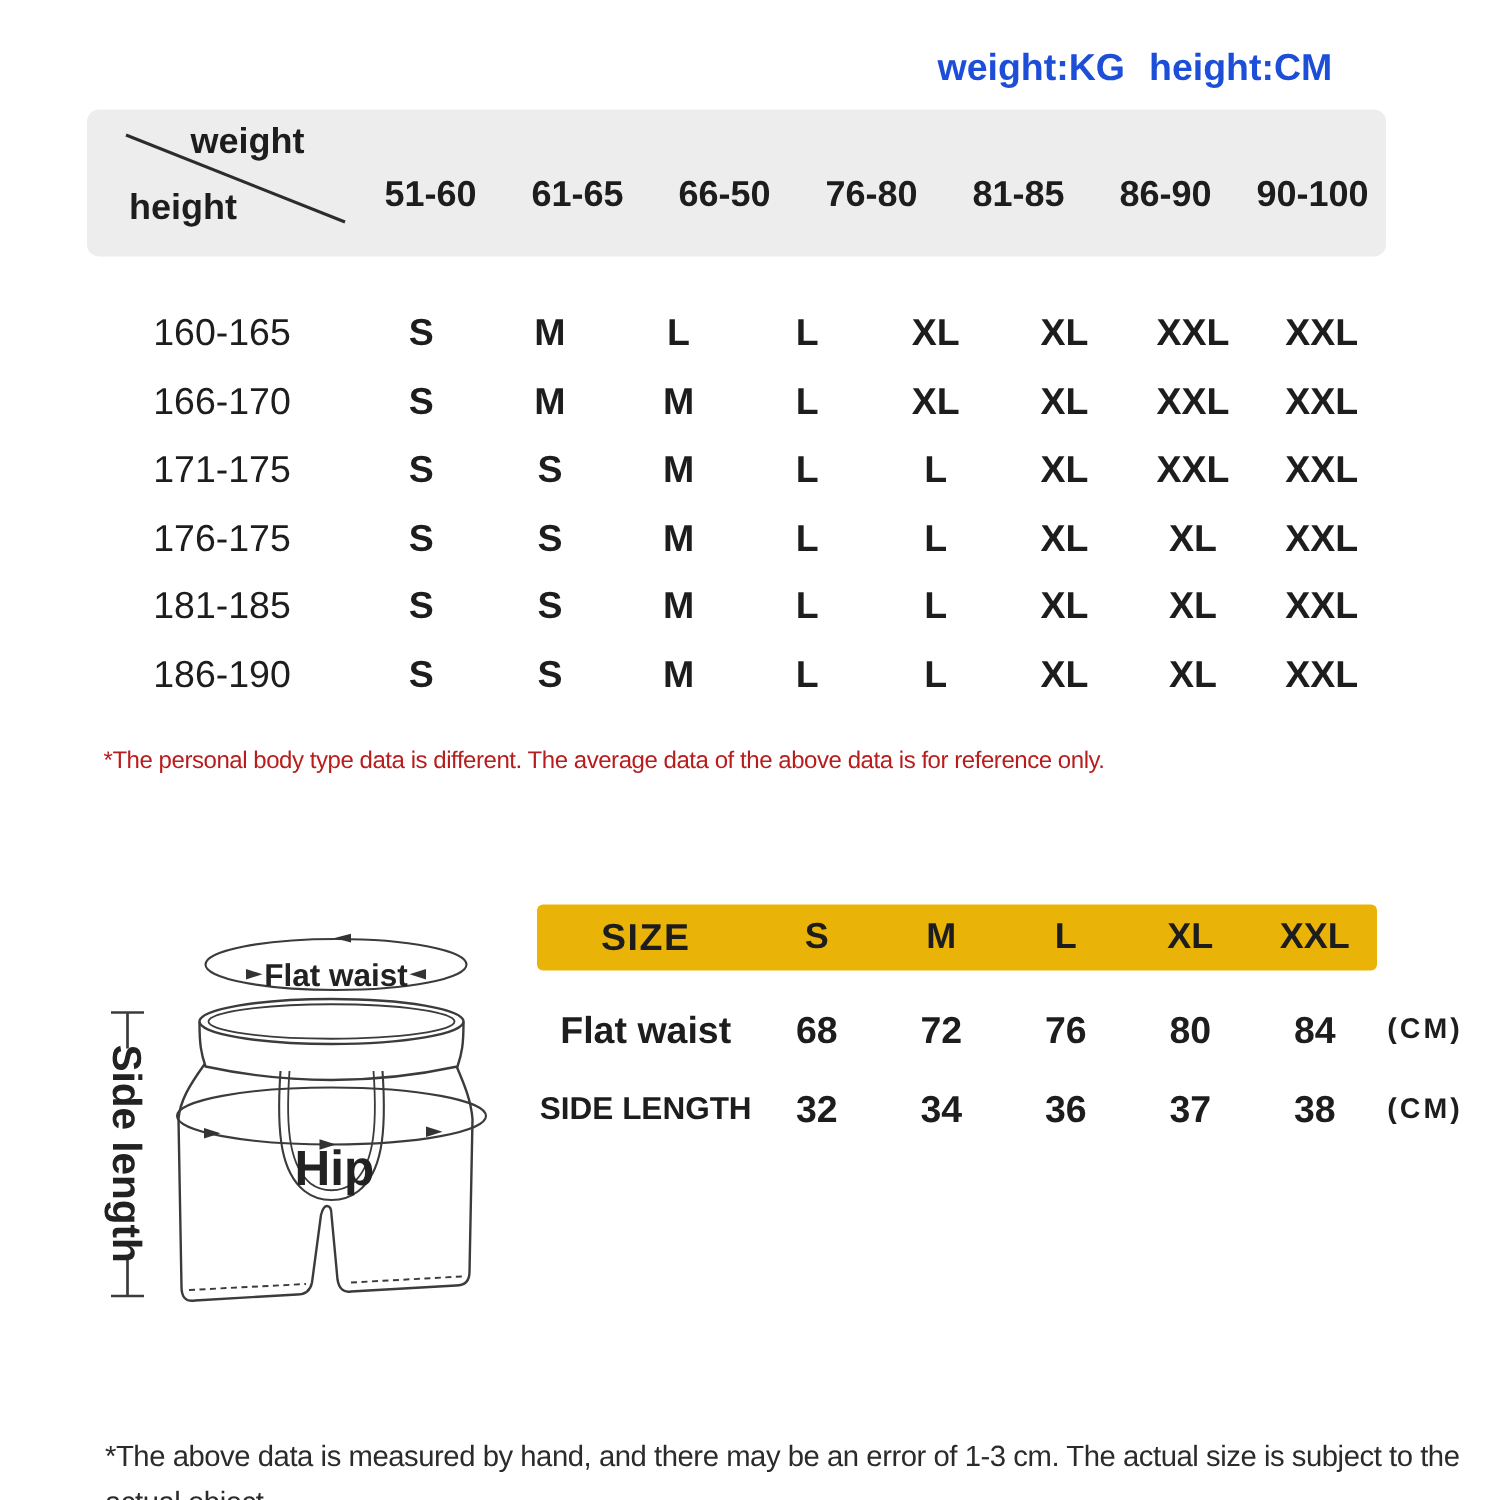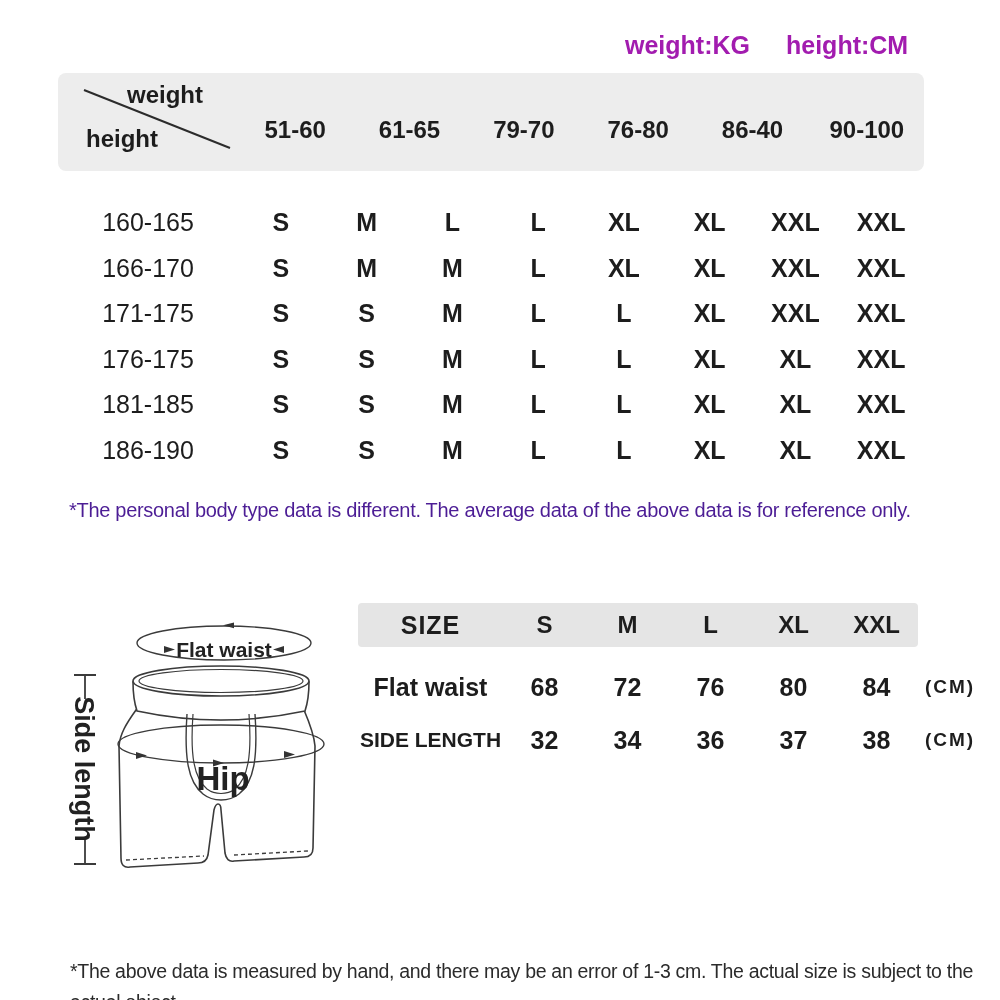--- a/index.html
+++ b/index.html
@@ -1,47 +1,47 @@
 <!DOCTYPE html>
 <html><head>
 <meta charset="utf-8">
 <style>
   * { margin:0; padding:0; box-sizing:border-box; }
   body { background:#fff; font-family:"Liberation Sans", sans-serif; color:#1d1d1d; }
   .page { position:relative; width:1000px; height:1000px; background:#fff; overflow:hidden; }
 
   
-  .units { position:absolute; left:625px; top:31px; display:flex; gap:36px;
-           font-size:25px; font-weight:700; color:#a21caf; }
+  .units { position:absolute; left:625px; top:31px; display:flex; gap:16px;
+           font-size:25px; font-weight:700; color:#1d4ed8; }
 
   
   .chart1 { position:absolute; left:58px; top:73px; width:866px; }
   .band1 { height:98px; background:#ededed; border-radius:8px; display:flex; }
   .corner { width:180px; position:relative; height:85px; }
   .corner svg { position:absolute; left:0; top:0; }
   .corner-weight { position:absolute; left:69px; top:8px;  font-size:24px; font-weight:700; }
   .corner-height { position:absolute; left:28px; top:52px; font-size:24px; font-weight:700;text-align:center; }
   .hcells { flex:1; display:flex; }
   .hcell { flex:1; text-align:center; font-size:24px; font-weight:700;
            line-height:85px; position:relative; top:14px; }
   .rows { margin-top:29px; }
   .trow { display:flex; height:45.5px; align-items:center; }
   .rlabel { width:180px; text-align:center; font-size:25px; font-weight:400; }
   .cell { flex:1; text-align:center; font-size:25px; font-weight:700; }
 
-  .note1 { position:absolute; left:69px; top:499px; font-size:20px; color:#4c1d95;
+  .note1 { position:absolute; left:69px; top:499px; font-size:16px; color:#b91c1c;
            letter-spacing:-0.3px; white-space:nowrap; }
 
   
   .fig { position:absolute; left:58px; top:598px; }
   .fig text { font-family:"Liberation Sans", sans-serif; fill:#222; }
 
   
   .chart2 { position:absolute; left:358px; top:603px; }
-  .band2 { width:560px; height:44px; background:#e5e5e5; border-radius:4px;
+  .band2 { width:560px; height:44px; background:#eab308; border-radius:4px;
            display:flex; align-items:center; }
   .m-label  { width:145px; text-align:center; font-size:25px; font-weight:700; letter-spacing:1px; }
   .m-size   { width:83px;  text-align:center; font-size:24px; font-weight:700; }
   .mrow  { display:flex; align-items:center; height:44px; }
   .mrow1 { margin-top:18px; }
   .mrow2 { margin-top:9px; }
   .mrow .m-label { letter-spacing:0; }
   .m-label.small { font-size:21px; }
   .m-val  { width:83px; text-align:center; font-size:25px; font-weight:700; }
   .m-unit { width:64px; text-align:center; font-size:19px; font-weight:700; letter-spacing:2px; }
@@ -64,23 +64,24 @@
       <div class="corner">
         <svg width="180" height="85">
           <line x1="26" y1="17" x2="172" y2="75" stroke="#2c2c2c" stroke-width="2"></line>
         </svg>
         <span class="corner-weight">weight</span>
         <span class="corner-height">height</span>
       </div>
       <div class="hcells">
         <div class="hcell">51-60</div>
         <div class="hcell">61-65</div>
-        <div class="hcell">79-70</div>
+        <div class="hcell">66-50</div>
         <div class="hcell">76-80</div>
-        <div class="hcell">86-40</div>
+        <div class="hcell">81-85</div>
+        <div class="hcell">86-90</div>
         <div class="hcell">90-100</div>
       </div>
     </div>
     <div class="rows">
       <div class="trow">
         <div class="rlabel">160-165</div>
         <div class="cell">S</div>
         <div class="cell">M</div>
         <div class="cell">L</div>
         <div class="cell">L</div>

